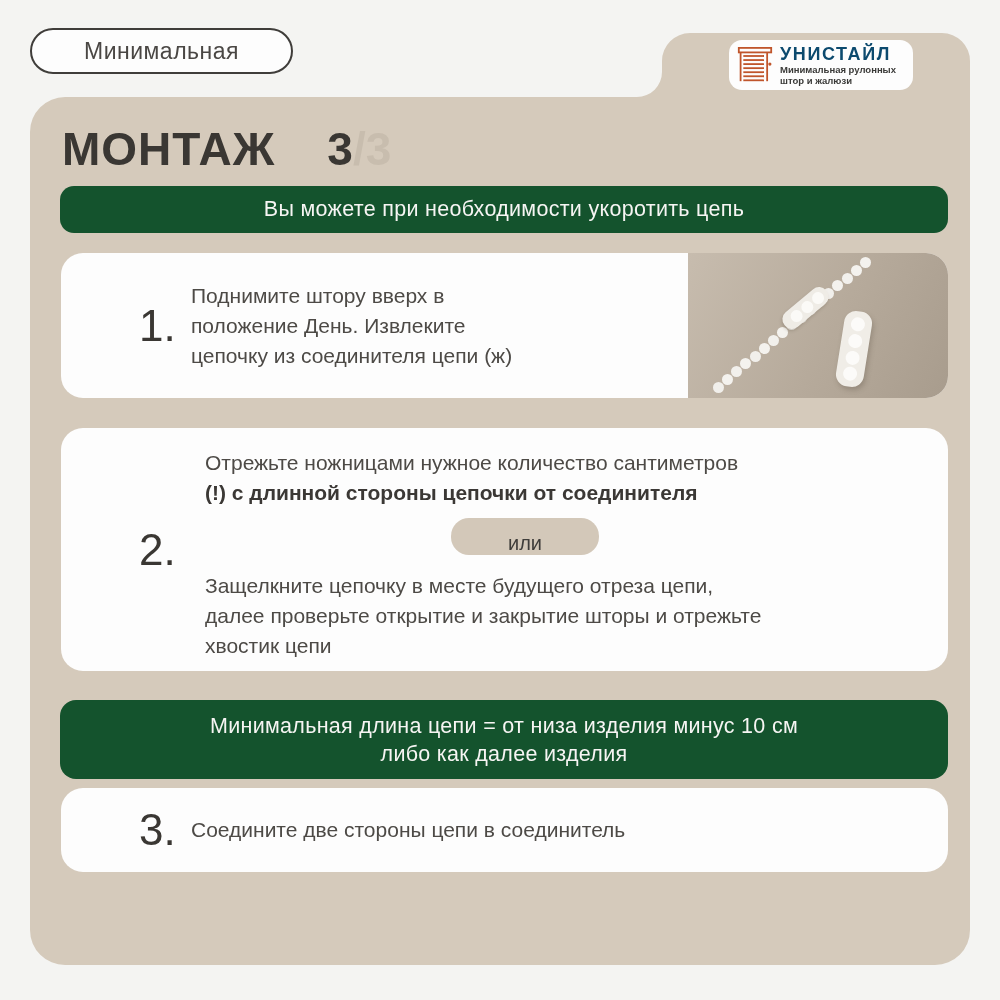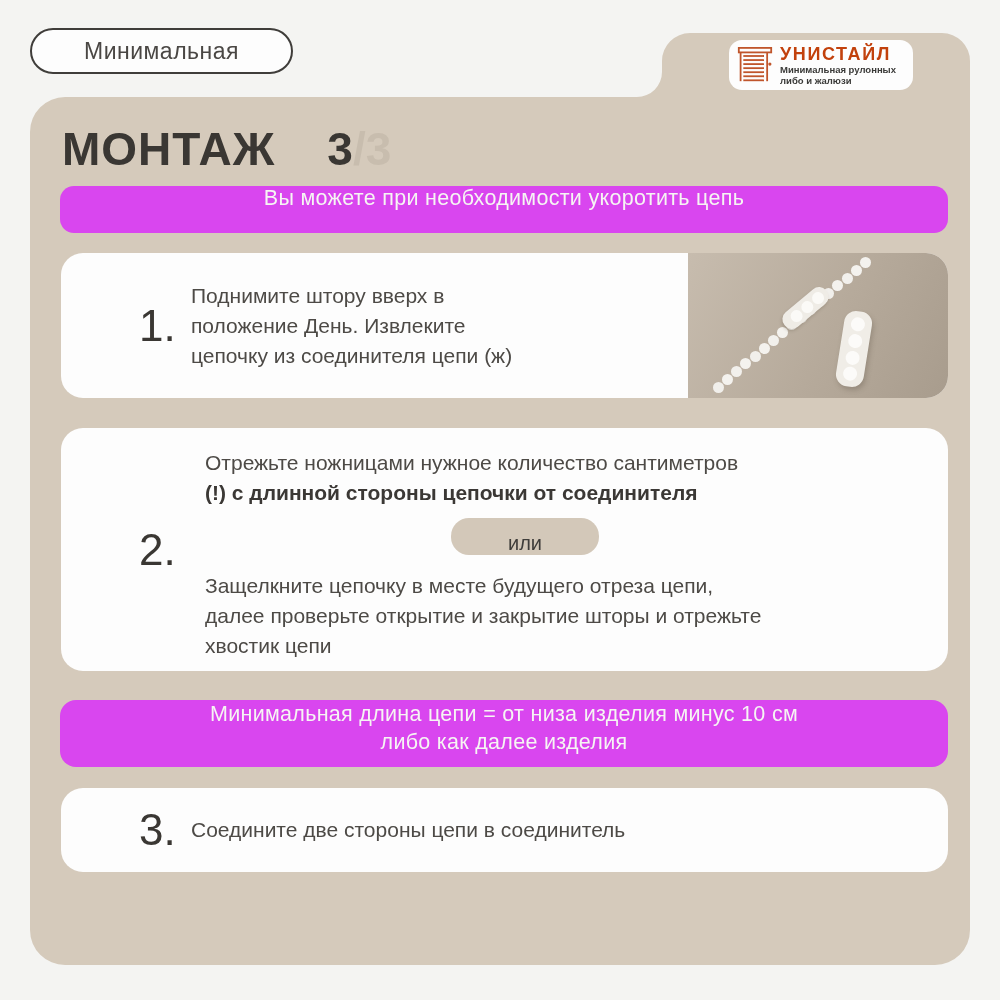--- a/index.html
+++ b/index.html
@@ -15,37 +15,37 @@
            background:#fdfdfd; border:2px solid #3f3d3a; border-radius:24px;
            display:flex; align-items:center; justify-content:center;
            font-size:23px; color:#4a4744; letter-spacing:0.5px; }
 
   
   .logo { position:absolute; left:729px; top:40px; width:184px; height:50px;
           background:#fdfdfd; border-radius:13px; display:flex; align-items:center;
           padding:5px 8px; gap:7px; }
   .logo-icon { width:36px; height:38px; flex:0 0 auto; }
   .logo-text { display:flex; flex-direction:column; }
-  .logo-name { font-size:18px; font-weight:700; color:#c2410c; letter-spacing:1.6px; line-height:19px; }
+  .logo-name { font-size:18px; font-weight:700; color:#0c4a6e; letter-spacing:1.6px; line-height:19px; }
   .logo-tagline { font-size:9.5px; font-weight:700; color:#3a3a38; line-height:11px; }
 
   
   .title-row { position:absolute; left:62px; top:122px; display:flex; align-items:baseline; }
   .title { font-size:46px; font-weight:700; color:#3a3733; letter-spacing:1px; }
   .pagenum { margin-left:52px; font-size:46px; font-weight:700; }
   .pagenum .cur { color:#3a3733; }
   .pagenum .sep, .pagenum .tot { color:#c8bdae; }
 
   
-  .banner { position:absolute; left:60px; width:888px; background:#d946ef;
+  .banner { position:absolute; left:60px; width:888px; background:#14532d;
             color:#f6f5f3; font-size:21.5px; font-weight:500; letter-spacing:0.3px;
-            display:flex; flex-direction:column; align-items:center; 
+            display:flex; flex-direction:column; align-items:center; justify-content:center;
             text-align:center; }
   .banner-top { top:186px; height:47px; border-radius:14px; }
-  .banner-mid { top:700px; height:67px; border-radius:16px; line-height:28px; }
+  .banner-mid { top:700px; height:79px; border-radius:16px; line-height:28px; }
 
   
   .card { position:absolute; left:61px; width:887px; background:#fdfdfd; border-radius:22px; }
   .card-1 { top:253px; height:145px; }
   .card-2 { top:428px; height:243px; }
   .card-3 { top:788px; height:84px; }
   .step-num { position:absolute; left:78px; top:50%; transform:translateY(-50%);
               font-size:44px; font-weight:500; color:#3a3733; }
   .step-text { font-size:21px; line-height:30px; color:#4d4a46; }
   .card-1 .step-text { position:absolute; left:130px; top:28px; width:420px; }
@@ -110,21 +110,21 @@
         <line x1="7" y1="33.5" x2="30" y2="33.5"></line>
         <line x1="7" y1="38" x2="30" y2="38"></line>
         <line x1="4" y1="7" x2="4" y2="39"></line>
         <line x1="33.5" y1="7" x2="33.5" y2="39"></line>
       </g>
       <circle cx="36.5" cy="20" r="1.8" fill="#c0552b"></circle>
     </svg>
     <div class="logo-text">
       <div class="logo-name">УНИСТАЙЛ</div>
       <div class="logo-tagline">Минимальная рулонных</div>
-      <div class="logo-tagline">либо и жалюзи</div>
+      <div class="logo-tagline">штор и жалюзи</div>
     </div>
   </div>
 
   <div class="title-row">
     <div class="title">МОНТАЖ</div>
     <div class="pagenum">
       <span class="cur">3</span><span class="sep">/</span><span class="tot">3</span>
     </div>
   </div>
 

